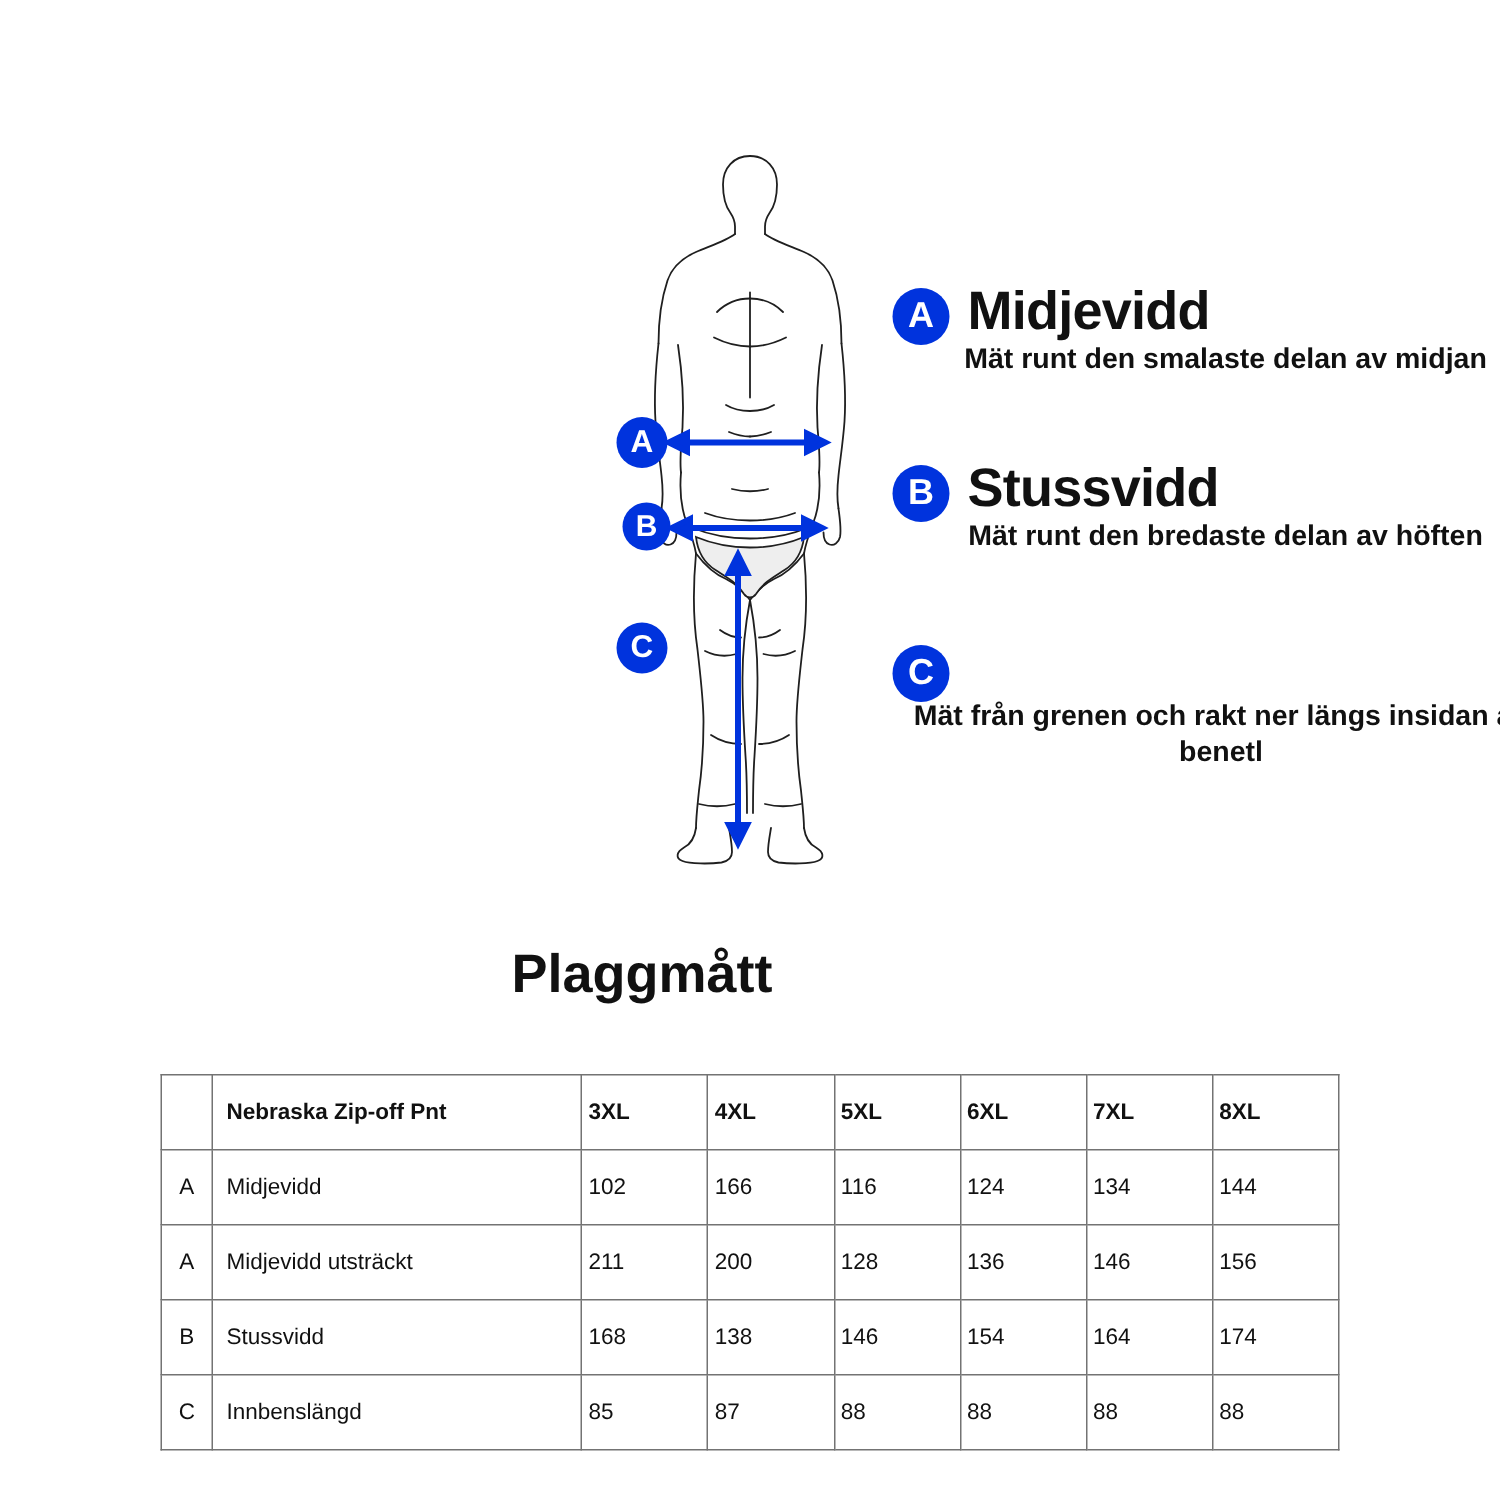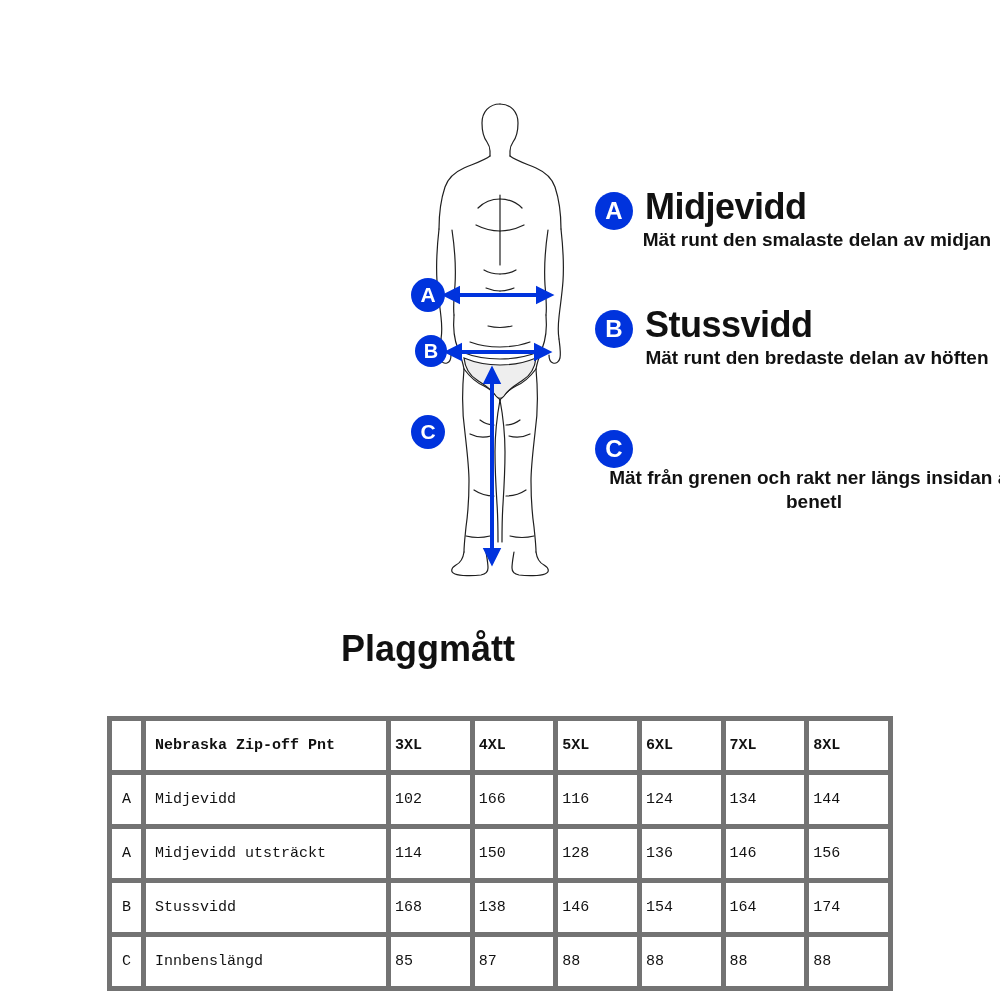--- a/index.html
+++ b/index.html
@@ -95,26 +95,25 @@
     position: absolute;
     left: 107px; top: 716px;
     width: 786px;
   }
   table {
     border-collapse: collapse;
     width: 786px;
     font-size: 15px;
   }
   table td, table th {
-    border: 5px solid #737373;
+    border: 1px solid #737373;
     height: 25px;
     padding: 16px 4px;
     font-weight: normal;
     color: #111111;
-    font-family: Liberation Mono, monospace;
   }
   .c-letter { width: 34px; text-align: center; }
   .c-name   { width: 246px; text-align: left; padding-left: 9px; }
   .c-val    { width: 84px;  }
   thead td.c-name, thead td.c-val { font-weight: bold; }
 </style>
 </head>
 <body>
 
 <div id="page">
@@ -244,22 +243,22 @@
           <td class="c-val">102</td>
           <td class="c-val">166</td>
           <td class="c-val">116</td>
           <td class="c-val">124</td>
           <td class="c-val">134</td>
           <td class="c-val">144</td>
         </tr>
         <tr>
           <td class="c-letter">A</td>
           <td class="c-name">Midjevidd utsträckt</td>
-          <td class="c-val">114</td>
-          <td class="c-val">150</td>
+          <td class="c-val">211</td>
+          <td class="c-val">200</td>
           <td class="c-val">128</td>
           <td class="c-val">136</td>
           <td class="c-val">146</td>
           <td class="c-val">156</td>
         </tr>
         <tr>
           <td class="c-letter">B</td>
           <td class="c-name">Stussvidd</td>
           <td class="c-val">168</td>
           <td class="c-val">138</td>

